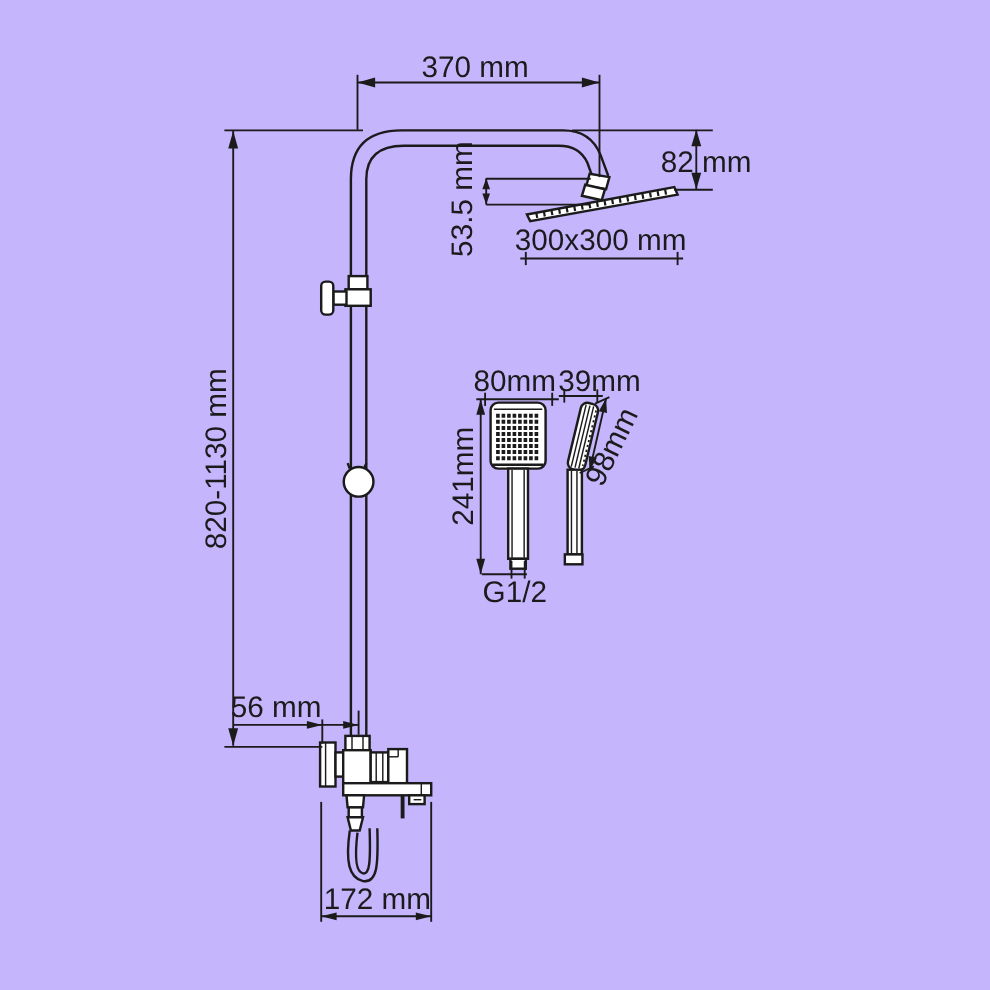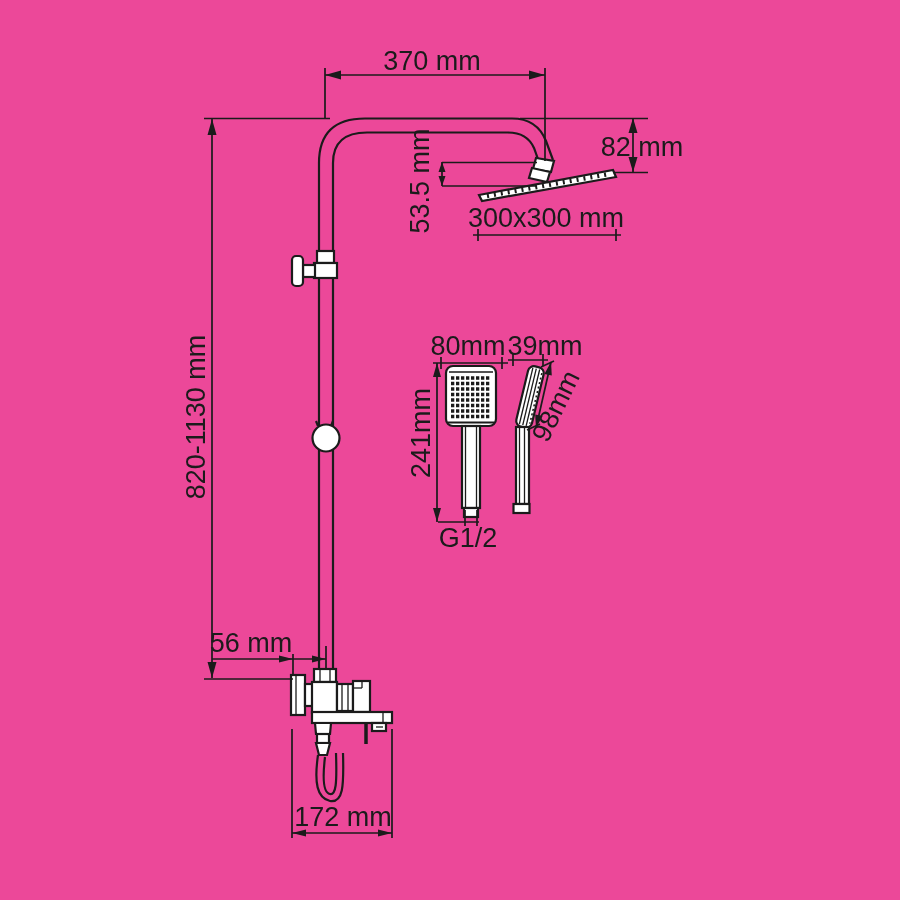--- a/index.html
+++ b/index.html
@@ -1,16 +1,16 @@
 <!DOCTYPE html>
 <html><head>
 <meta charset="utf-8">
 <style>
   html,body{margin:0;padding:0;background:#ffffff;}
-  .canvas{position:relative;width:900px;height:900px;background:#ec4899;overflow:hidden;}
+  .canvas{position:relative;width:900px;height:900px;background:#c4b5fd;overflow:hidden;}
   svg{position:absolute;left:0;top:0;}
   text{font-family:"Liberation Sans","DejaVu Sans",sans-serif;font-size:27px;fill:#1b1b1b;}
   .obj{stroke:#1b1b1b;stroke-width:2.2;fill:none;}
   .objf{stroke:#1b1b1b;stroke-width:2.2;fill:#ffffff;}
   .thin{stroke:#1b1b1b;stroke-width:1.3;fill:none;}
   .dim{stroke:#1b1b1b;stroke-width:1.7;fill:none;}
   .arrow{fill:#1b1b1b;stroke:none;}
   .noz{stroke:#1b1b1b;fill:none;}
 </style>
 </head>

